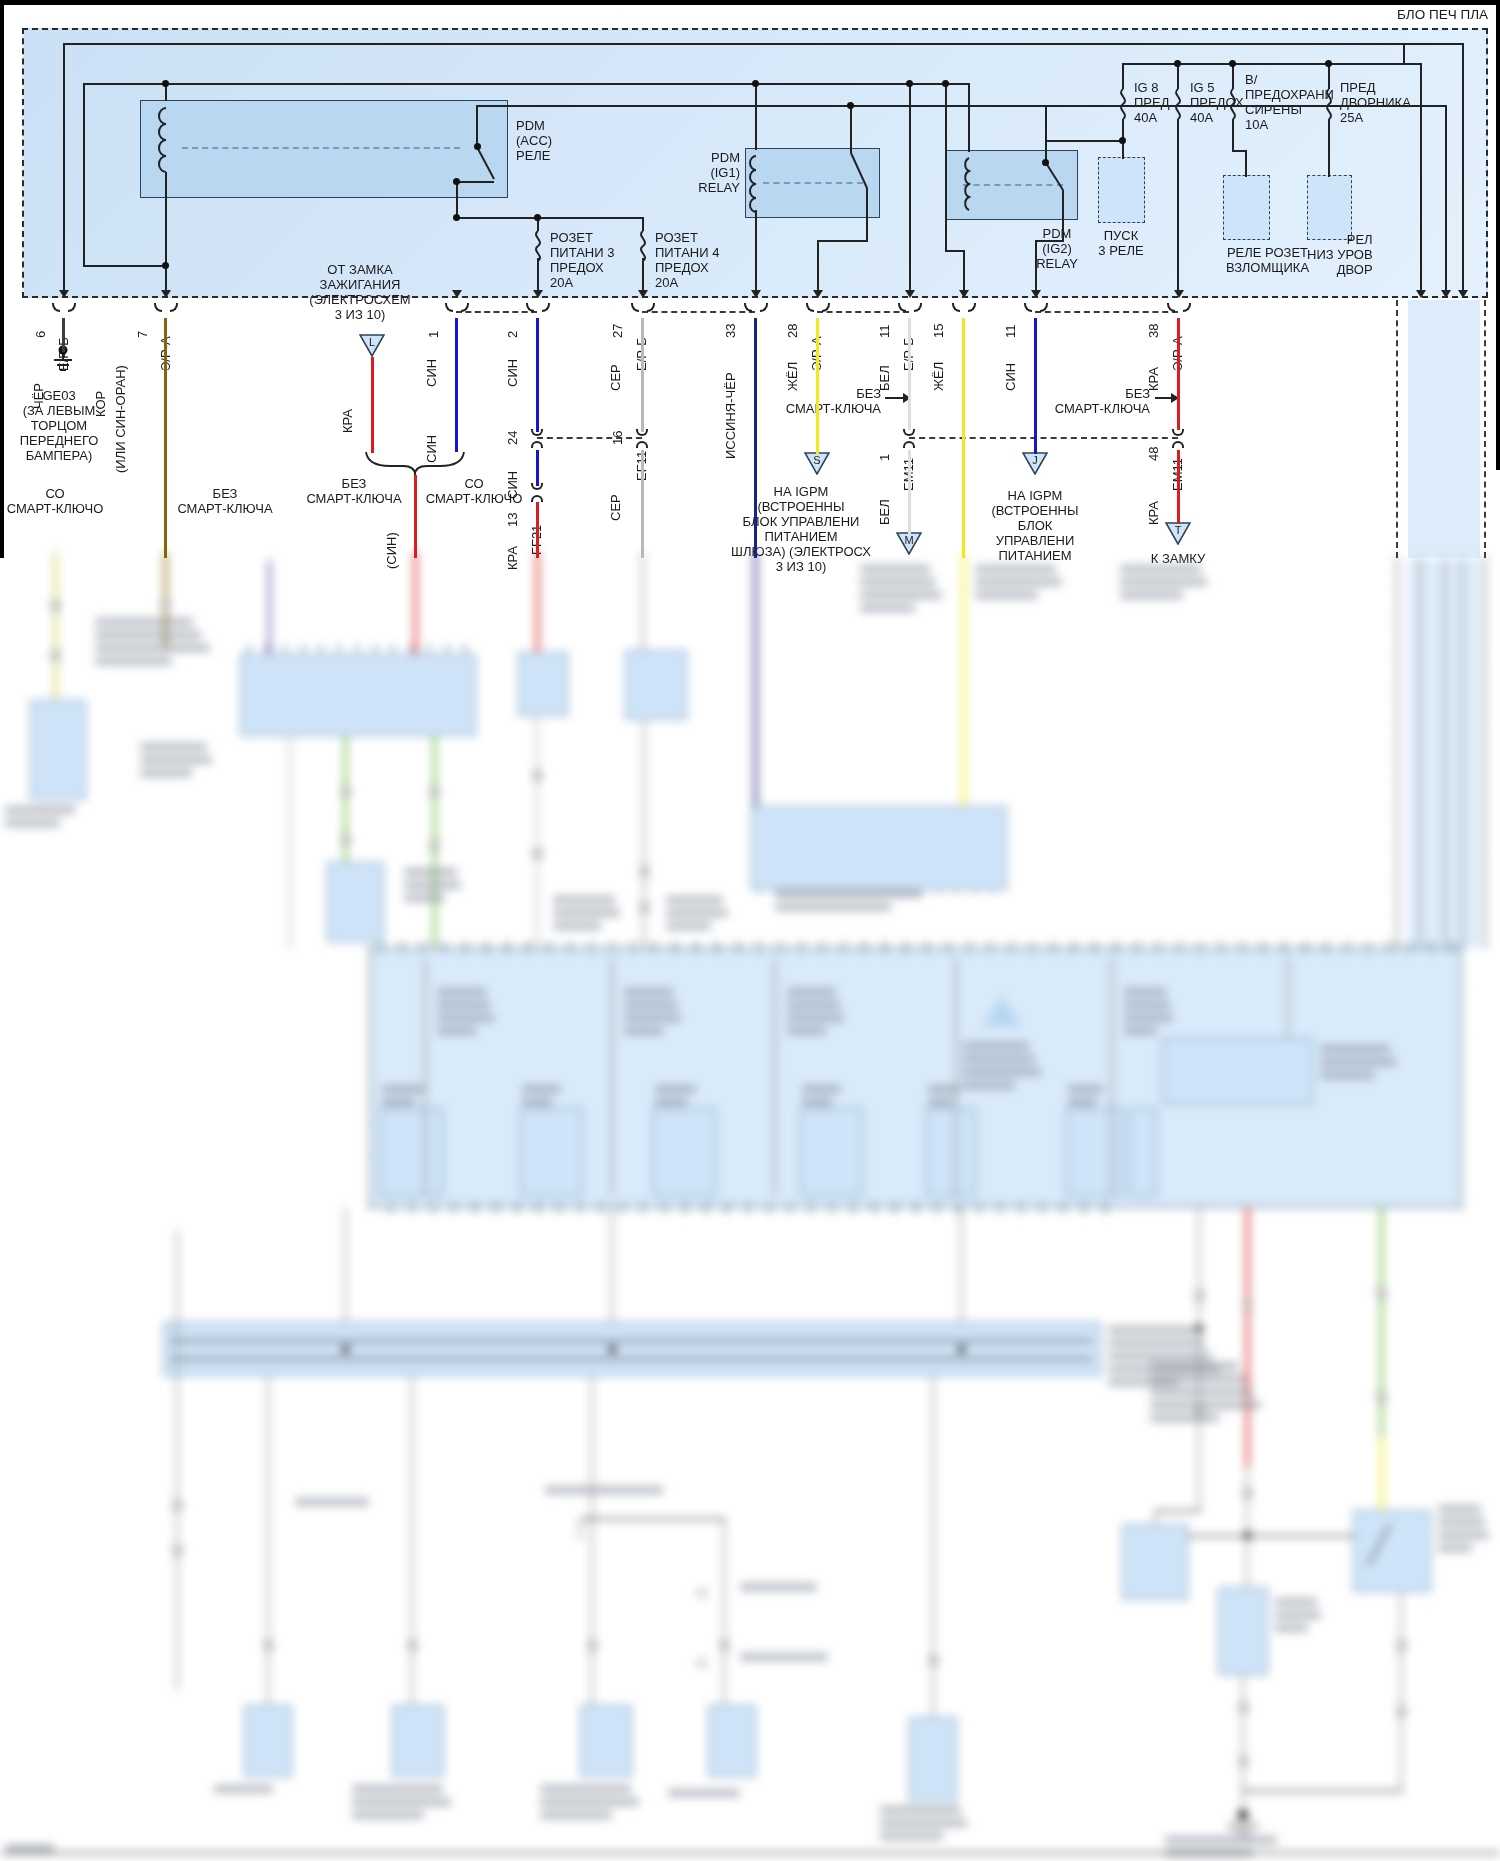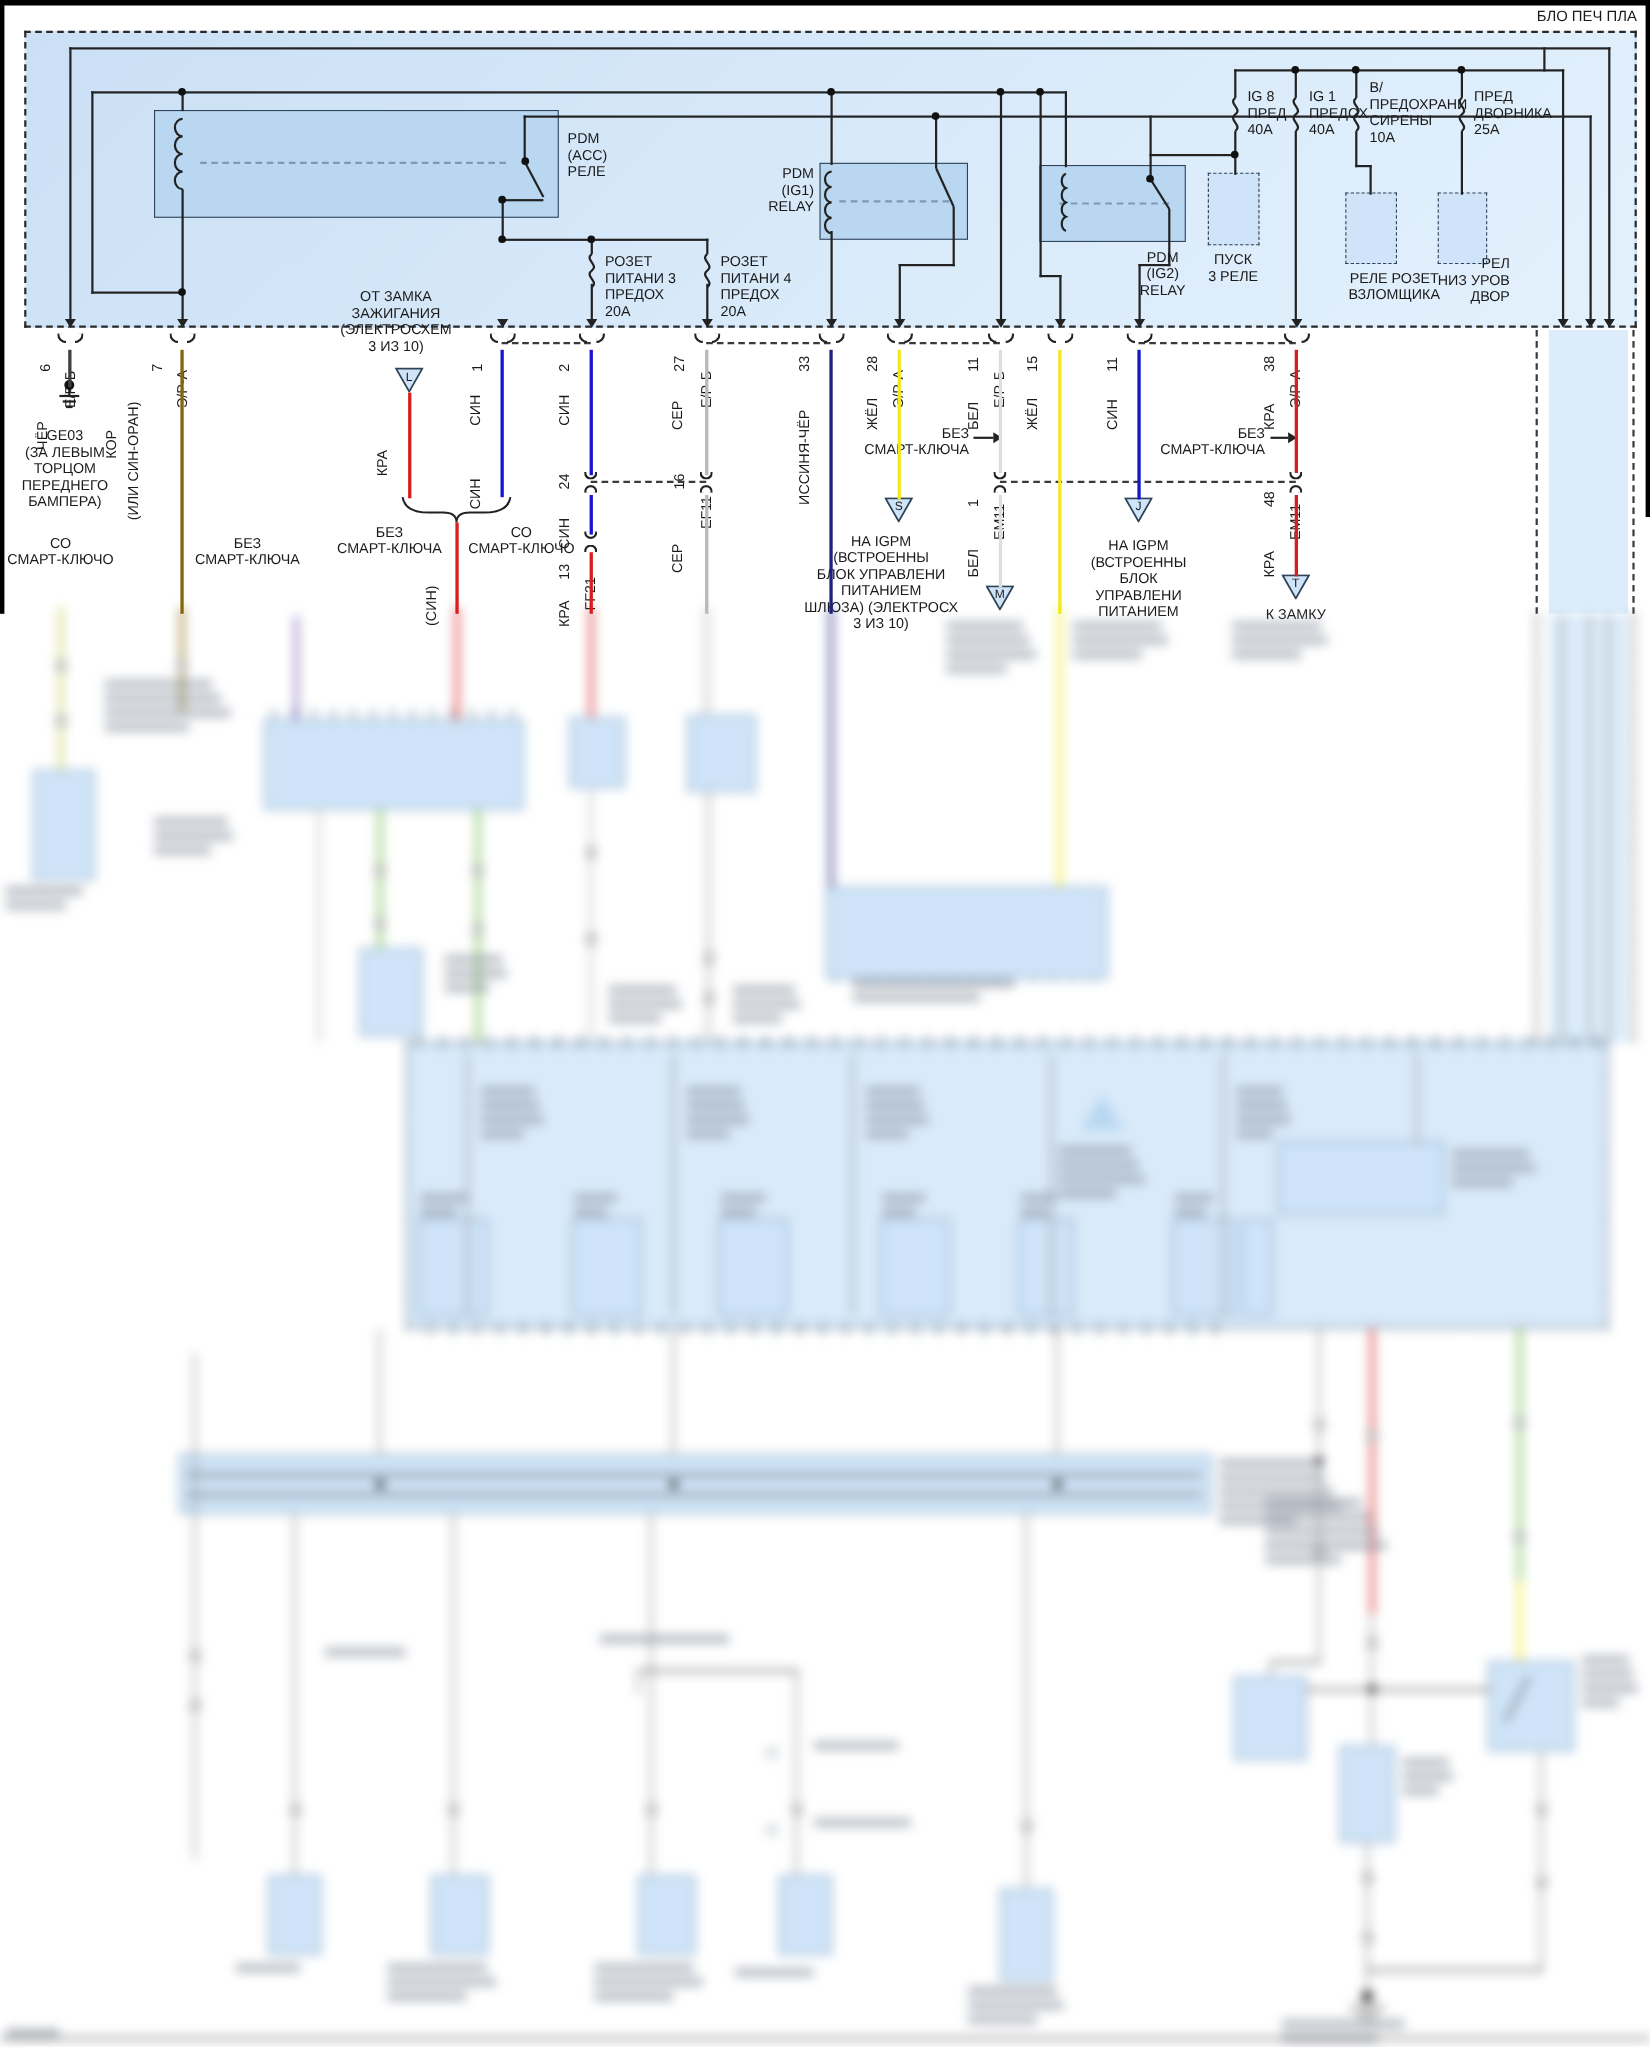--- a/index.html
+++ b/index.html
@@ -85,21 +85,21 @@
   <div class="lbl ctr" style="left:1081px;top:228px;width:80px;">ПУСК
 3 РЕЛЕ</div>
   <div class="lbl ctr" style="left:1195px;top:245px;width:145px;">РЕЛЕ РОЗЕТ
 ВЗЛОМЩИКА</div>
   <div class="lbl" style="left:1307px;top:232px;text-align:right;">РЕЛ
 НИЗ УРОВ
 ДВОР</div>
   <div class="lbl" style="left:1134px;top:80px;">IG 8
 ПРЕД
 40A</div>
-  <div class="lbl" style="left:1190px;top:80px;">IG 1
+  <div class="lbl" style="left:1190px;top:80px;">IG 5
 ПРЕДОХ
 40A</div>
   <div class="lbl" style="left:1245px;top:72px;">В/
 ПРЕДОХРАНИ
 СИРЕНЫ
 10A</div>
   <div class="lbl" style="left:1340px;top:80px;">ПРЕД
 ДВОРНИКА
 25A</div>
   <div class="lbl" style="left:550px;top:230px;">РОЗЕТ

